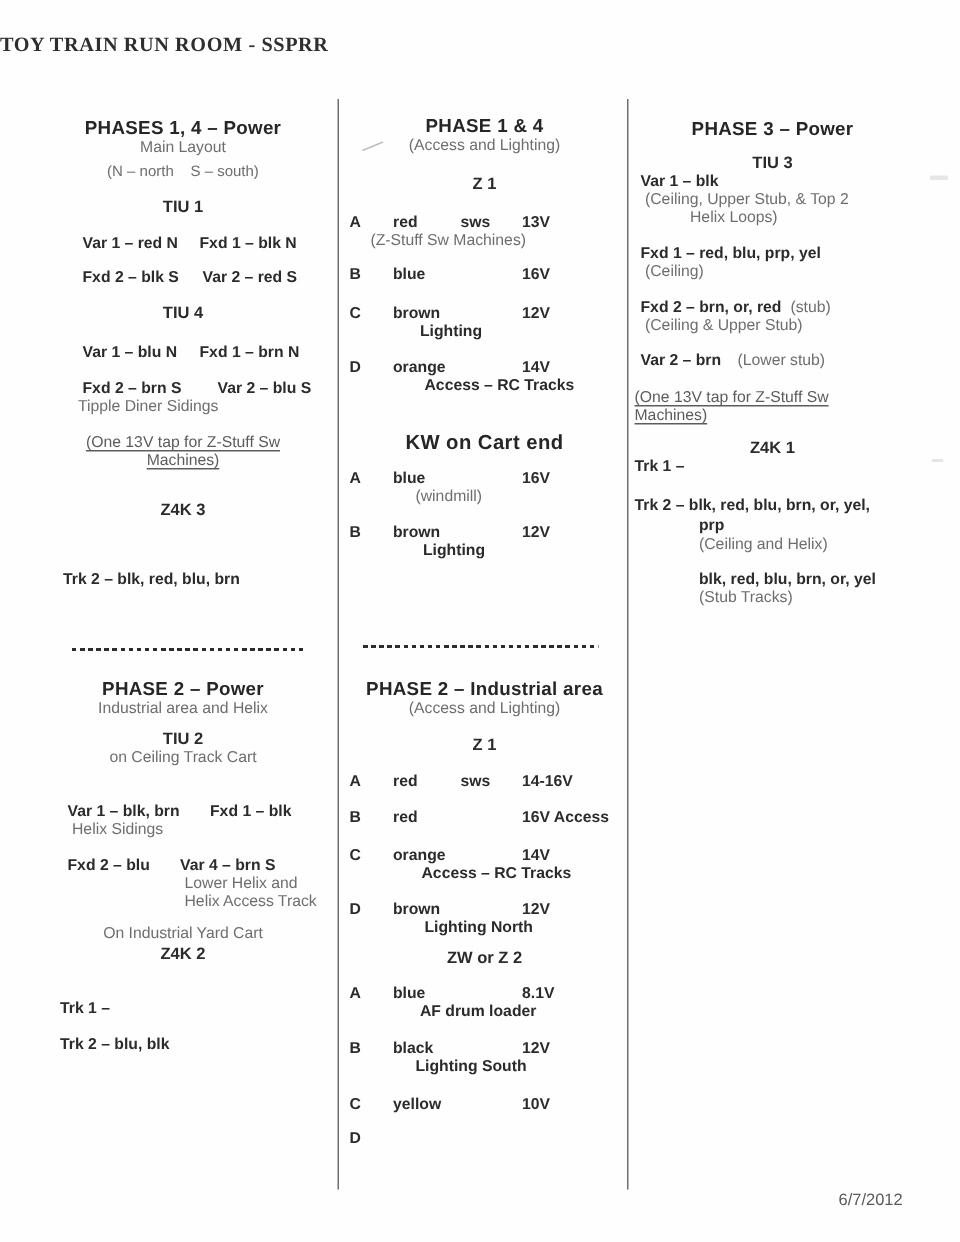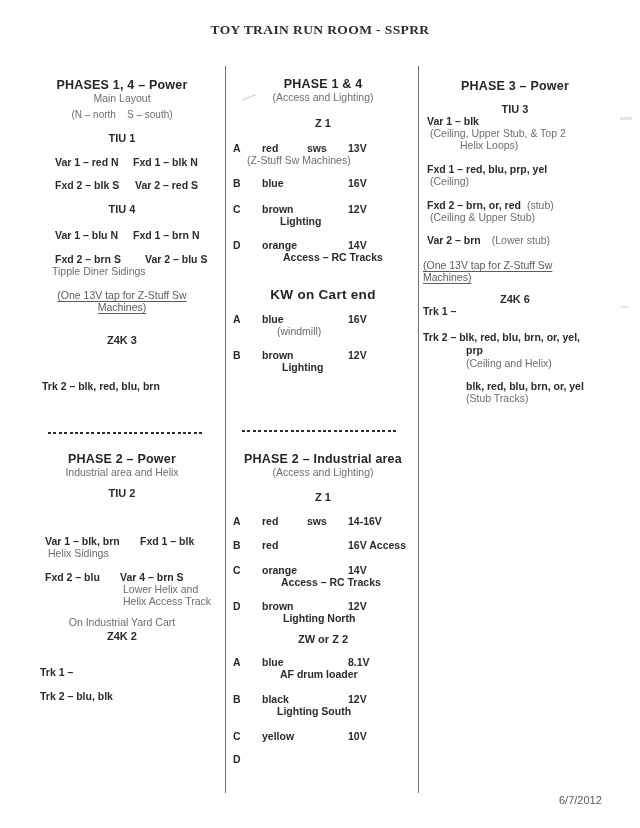--- a/index.html
+++ b/index.html
@@ -7,21 +7,20 @@
     width:640px;height:828px;
     background:#fefefe;
     font-family:"Liberation Sans", sans-serif;
     color:#2b2b2b;
     overflow:hidden;
     position:relative;
   }
   .page{position:absolute;inset:0;}
   .title{
     position:absolute;top:22px;left:0;right:0;
-    text-align:center;
     font-family:"Liberation Serif", serif;
     font-weight:700;font-size:13.5px;letter-spacing:.4px;color:#2e2e2e;
   }
   .vline{position:absolute;top:66px;height:727px;width:1px;background:#6f6f6f;}
   .col{position:absolute;top:0;height:828px;}
   .t{position:absolute;left:0;right:0;white-space:nowrap;font-size:10.5px;height:13px;}
   .ps{position:absolute;white-space:nowrap;}
   .b{font-weight:700;color:#2b2b2b;}
   .g{color:#6e6e6e;font-weight:400;}
   .c{text-align:center;}
@@ -84,20 +83,21 @@
 
     <div class="t c tiu" style="top:334px">Z4K 3</div>
     <div class="t b" style="top:380px;left:14px">Trk 2 – blk, red, blu, brn</div>
 
     <div class="dash" style="top:432px;left:20px;width:156px"></div>
 
     <div class="t c h" style="top:452px">PHASE 2 – Power</div>
     <div class="t c g sub" style="top:466px">Industrial area and Helix</div>
 
     <div class="t c tiu" style="top:487px">TIU 2</div>
+    <div class="t c g sub" style="top:499px">on Ceiling Track Cart</div>
 
     <div class="t" style="top:535px">
       <span class="ps b" style="left:17px">Var 1 – blk, brn</span>
       <span class="ps b" style="left:112px">Fxd 1 – blk</span>
     </div>
     <div class="t g" style="top:547px;left:20px">Helix Sidings</div>
 
     <div class="t" style="top:571px">
       <span class="ps b" style="left:17px">Fxd 2 – blu</span>
       <span class="ps b" style="left:92px">Var 4 – brn S</span>
@@ -242,21 +242,21 @@
     </div>
     <div class="t g" style="top:211px;left:8px">(Ceiling &amp; Upper Stub)</div>
 
     <div class="t" style="top:234px;left:5px">
       <span class="b">Var 2 – brn</span><span class="g sfx" style="margin-left:11px">(Lower stub)</span>
     </div>
 
     <div class="t u" style="top:259px;left:1px">(One 13V tap for Z-Stuff Sw</div>
     <div class="t u" style="top:271px;left:1px">Machines)</div>
 
-    <div class="t c tiu" style="top:293px">Z4K 6</div>
+    <div class="t c tiu" style="top:293px">Z4K 1</div>
 
     <div class="t b" style="top:305px;left:1px">Trk 1 –</div>
 
     <div class="t b" style="top:331px;left:1px">Trk 2 – blk, red, blu, brn, or, yel,</div>
     <div class="t b" style="top:344px;left:44px">prp</div>
     <div class="t g" style="top:357px;left:44px">(Ceiling and Helix)</div>
 
     <div class="t b" style="top:380px;left:44px">blk, red, blu, brn, or, yel</div>
     <div class="t g" style="top:392px;left:44px">(Stub Tracks)</div>
   </div>

